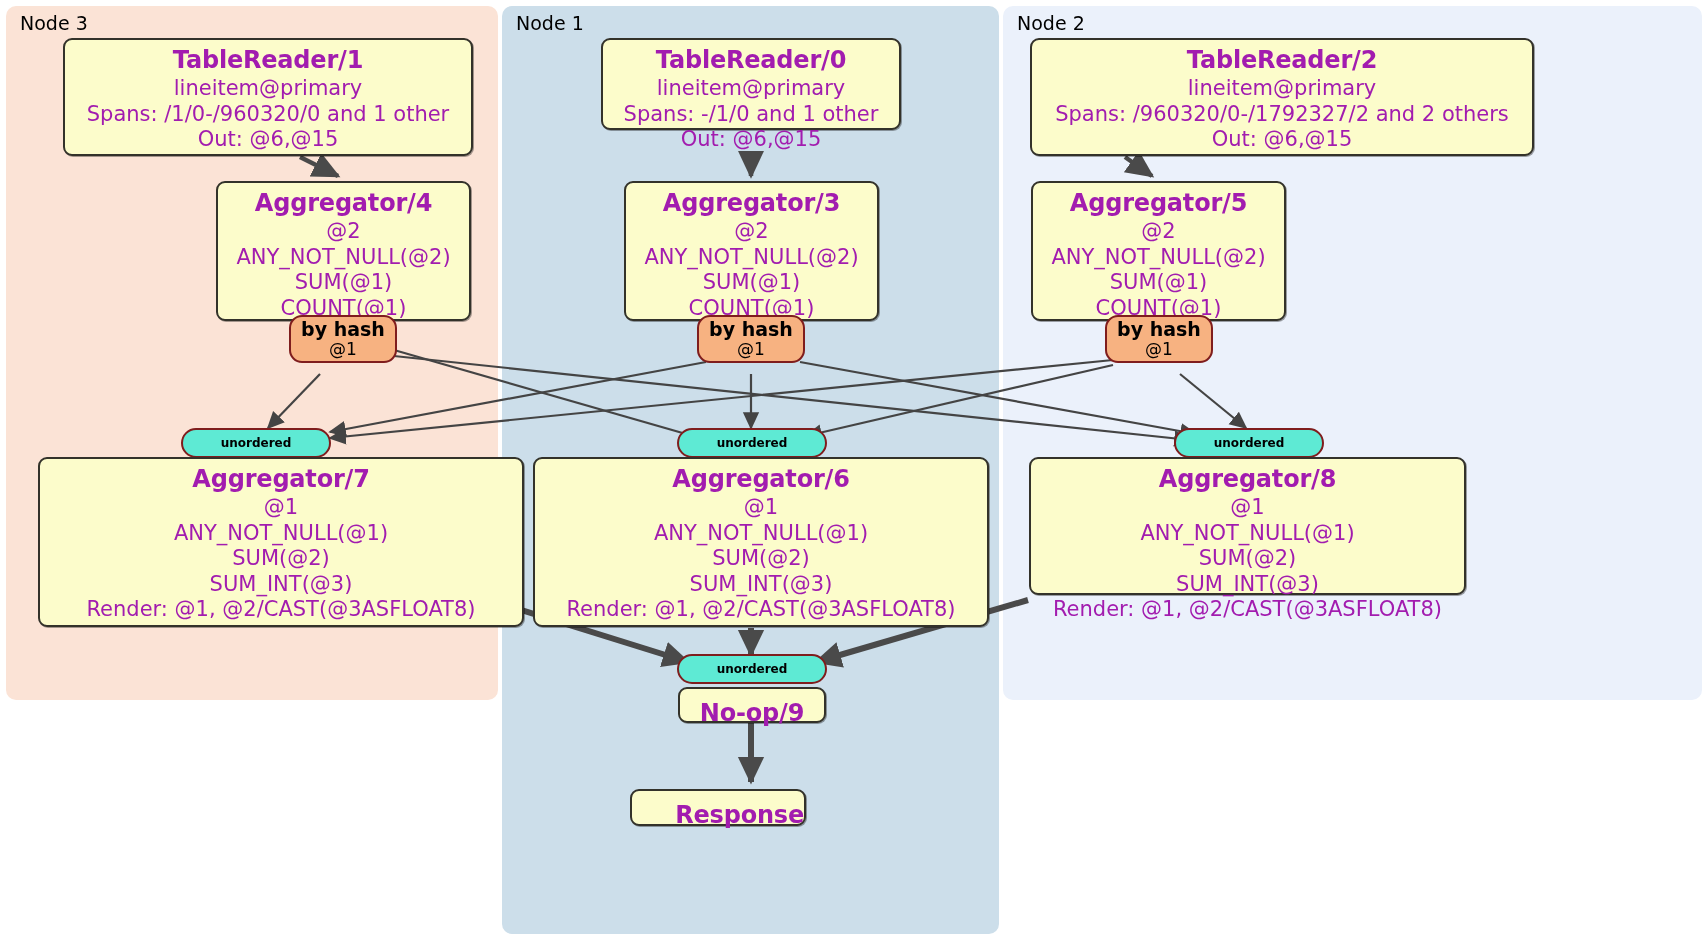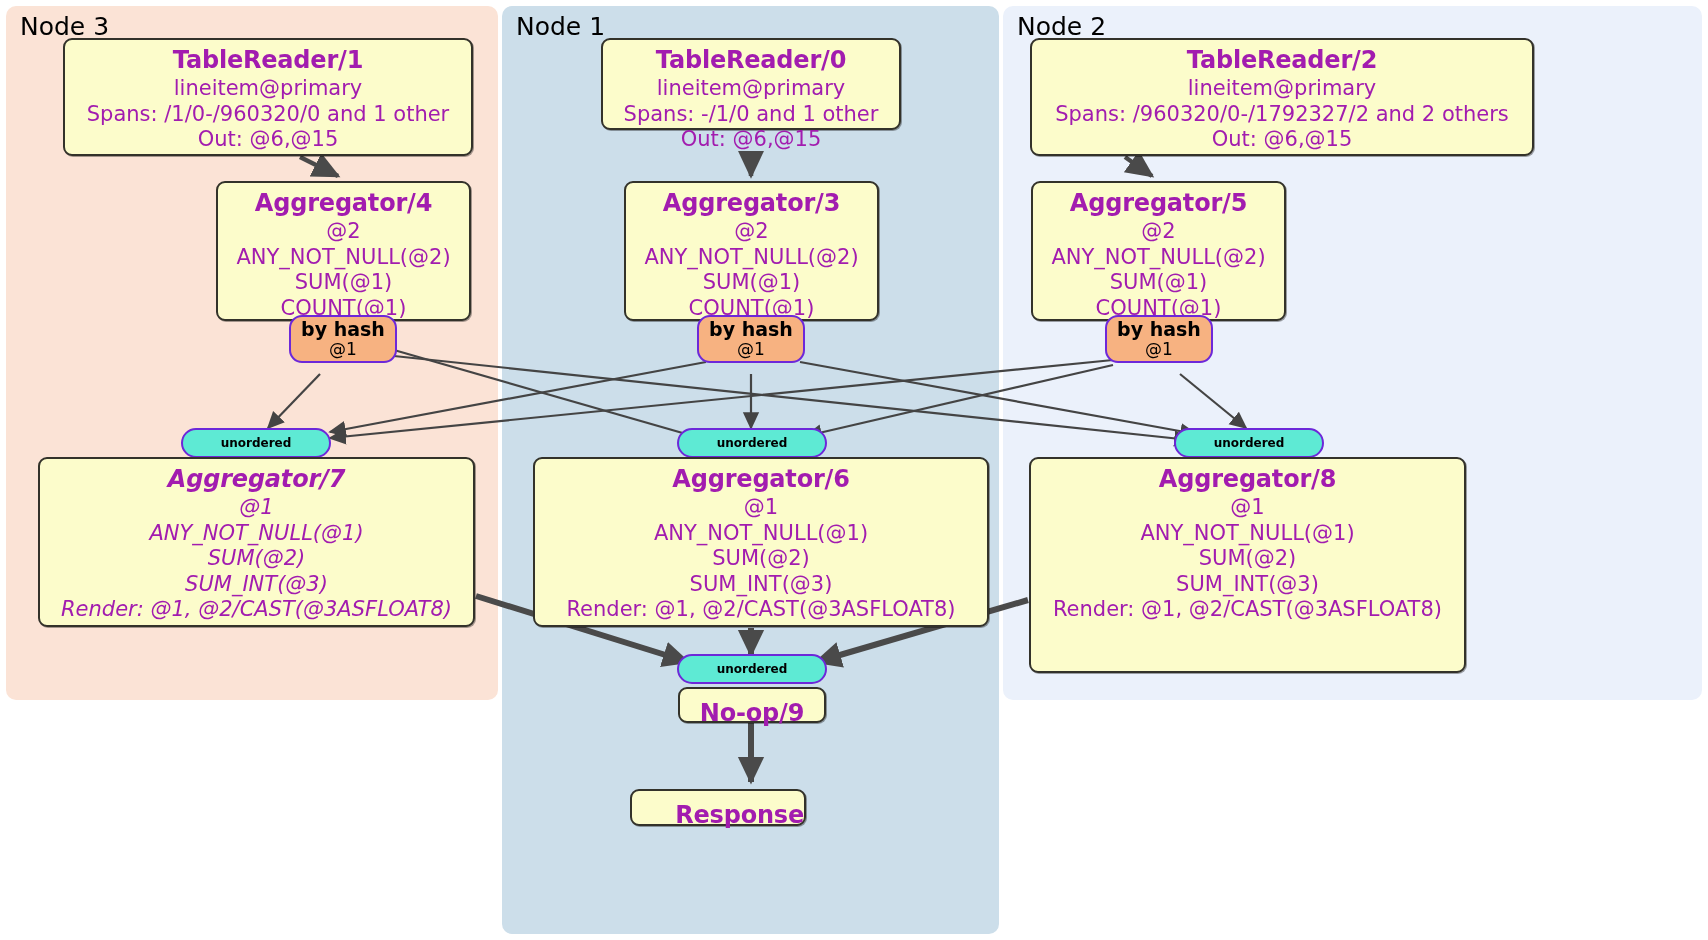--- a/index.html
+++ b/index.html
@@ -20,21 +20,21 @@
     background: #ffffff;
   }
   
   .region {
     position: absolute;
     border-radius: 10px;
     box-sizing: border-box;
   }
   .region-label {
     position: absolute;
-    font-size: 25px;
+    font-size: 19px;
     color: #000;
     font-family: "DejaVu Sans", "Liberation Sans", sans-serif;
     white-space: nowrap;
     text-align: center;
   }
   
   .proc {
     position: absolute;
     background: #fcfccb;
     border: 2px solid #33322a;
@@ -59,21 +59,21 @@
   .proc.compact {
     display: flex;
     align-items: center;
     justify-content: center;
     padding-top: 16px;
   }
   
   .pill {
     position: absolute;
     box-sizing: border-box;
-    border: 2px solid #6d28d9;
+    border: 2px solid #7f1d1d;
     text-align: center;
     color: #000;
     display: flex;
     flex-direction: column;
     align-items: center;
     justify-content: center;
     line-height: 1.05;
   }
   .pill.hash {
     background: #f7b281;
@@ -219,39 +219,39 @@
   <div class="pill unordered" style="left:181px; top:428px; width:150px; height:30px;">
     <span>unordered</span>
   </div>
   <div class="pill unordered" style="left:677px; top:428px; width:150px; height:30px;">
     <span>unordered</span>
   </div>
   <div class="pill unordered" style="left:1174px; top:428px; width:150px; height:30px;">
     <span>unordered</span>
   </div>
 
-  <div class="proc" style="left:38px; top:457px; width:437px; height:170px;font-style:italic;">
+  <div class="proc" style="left:38px; top:457px; width:486px; height:170px;">
     <div class="title row">Aggregator/7</div>
     <div class="row">@1</div>
     <div class="row">ANY_NOT_NULL(@1)</div>
     <div class="row">SUM(@2)</div>
     <div class="row">SUM_INT(@3)</div>
     <div class="row">Render: @1, @2/CAST(@3ASFLOAT8)</div>
   </div>
 
   <div class="proc" style="left:533px; top:457px; width:456px; height:170px;">
     <div class="title row">Aggregator/6</div>
     <div class="row">@1</div>
     <div class="row">ANY_NOT_NULL(@1)</div>
     <div class="row">SUM(@2)</div>
     <div class="row">SUM_INT(@3)</div>
     <div class="row">Render: @1, @2/CAST(@3ASFLOAT8)</div>
   </div>
 
-  <div class="proc" style="left:1029px; top:457px; width:437px; height:216px;">
+  <div class="proc" style="left:1029px; top:457px; width:437px; height:138px;">
     <div class="title row">Aggregator/8</div>
     <div class="row">@1</div>
     <div class="row">ANY_NOT_NULL(@1)</div>
     <div class="row">SUM(@2)</div>
     <div class="row">SUM_INT(@3)</div>
     <div class="row">Render: @1, @2/CAST(@3ASFLOAT8)</div>
   </div>
 
   <div class="pill unordered" style="left:677px; top:654px; width:150px; height:30px;">
     <span>unordered</span>

